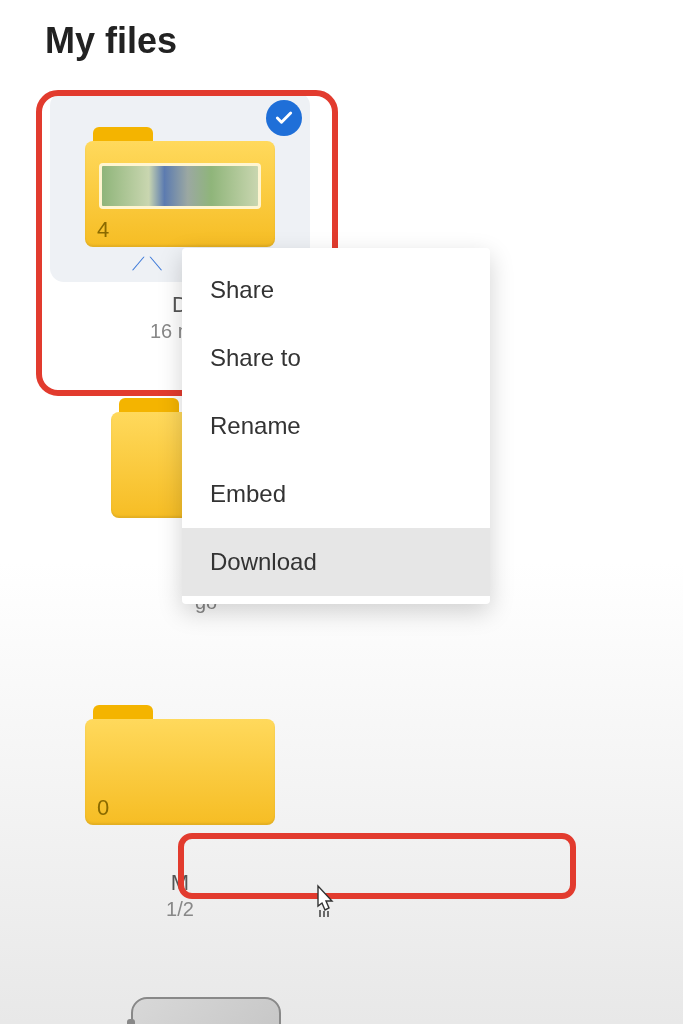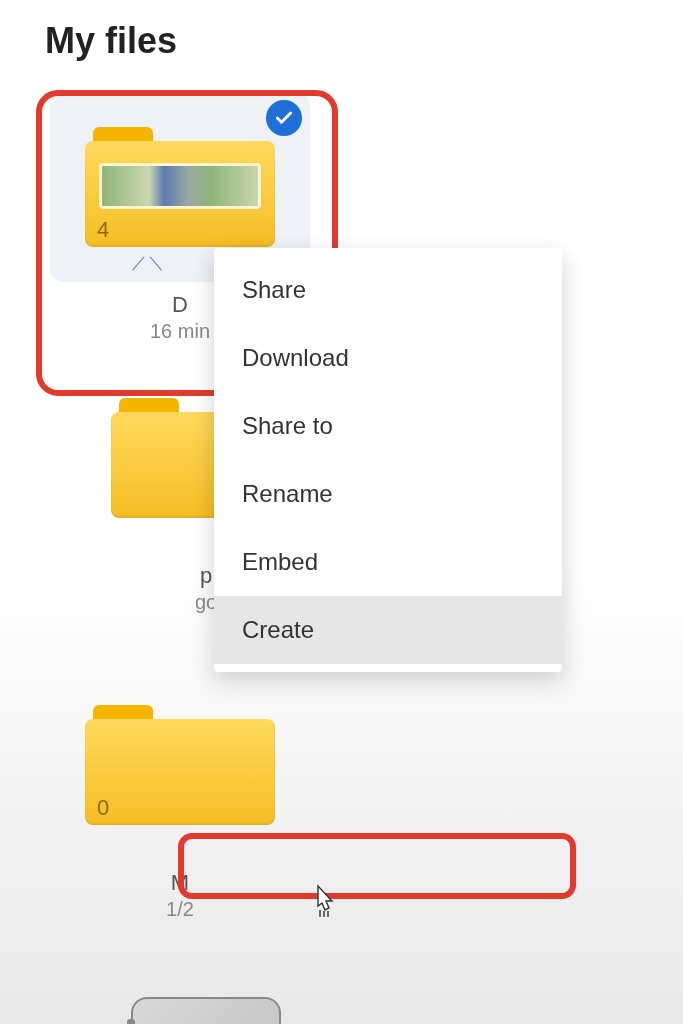--- a/index.html
+++ b/index.html
@@ -162,27 +162,26 @@
       border-radius: 50%;
       display: flex;
       align-items: center;
       justify-content: center;
     }
     .selected-check svg { width: 20px; height: 20px; }
     .context-menu {
       position: absolute;
       top: 248px;
       left: 182px;
-      width: 348px;
+      width: 308px;
       background: #fff;
       box-shadow: 0 8px 24px rgba(0,0,0,0.18);
       border-radius: 4px;
       padding: 8px 0;
       z-index: 10;
-      margin-left: 32px;
     }
     .menu-item {
       font-size: 24px;
       color: #333;
       padding: 20px 28px;
       cursor: pointer;
     }
     .menu-item.hovered {
       background: #e6e6e6;
     }
@@ -263,25 +262,24 @@
 
       </div>
     </div>
 
   </div>
 
 </div>
 
 <div class="context-menu">
   <div class="menu-item">Share</div>
-  <div class="menu-item">Download</div>
   <div class="menu-item">Share to</div>
   <div class="menu-item">Rename</div>
   <div class="menu-item">Embed</div>
-  <div class="menu-item hovered">Create</div>
+  <div class="menu-item hovered">Download</div>
 </div>
 
 <div class="highlight-box h1"></div>
 <div class="highlight-box h2"></div>
 
 <svg class="cursor" width="28" height="34" viewBox="0 0 28 34">
   <path d="M8 2 L8 22 L12 19 L15 26 L19 24 L16 17 L22 17 Z" fill="#fff" stroke="#333" stroke-width="1.4"></path>
   <path d="M10 26 L10 33 M14 27 L14 33 M18 27 L18 33" stroke="#333" stroke-width="1.4" fill="none"></path>
 </svg>
 

